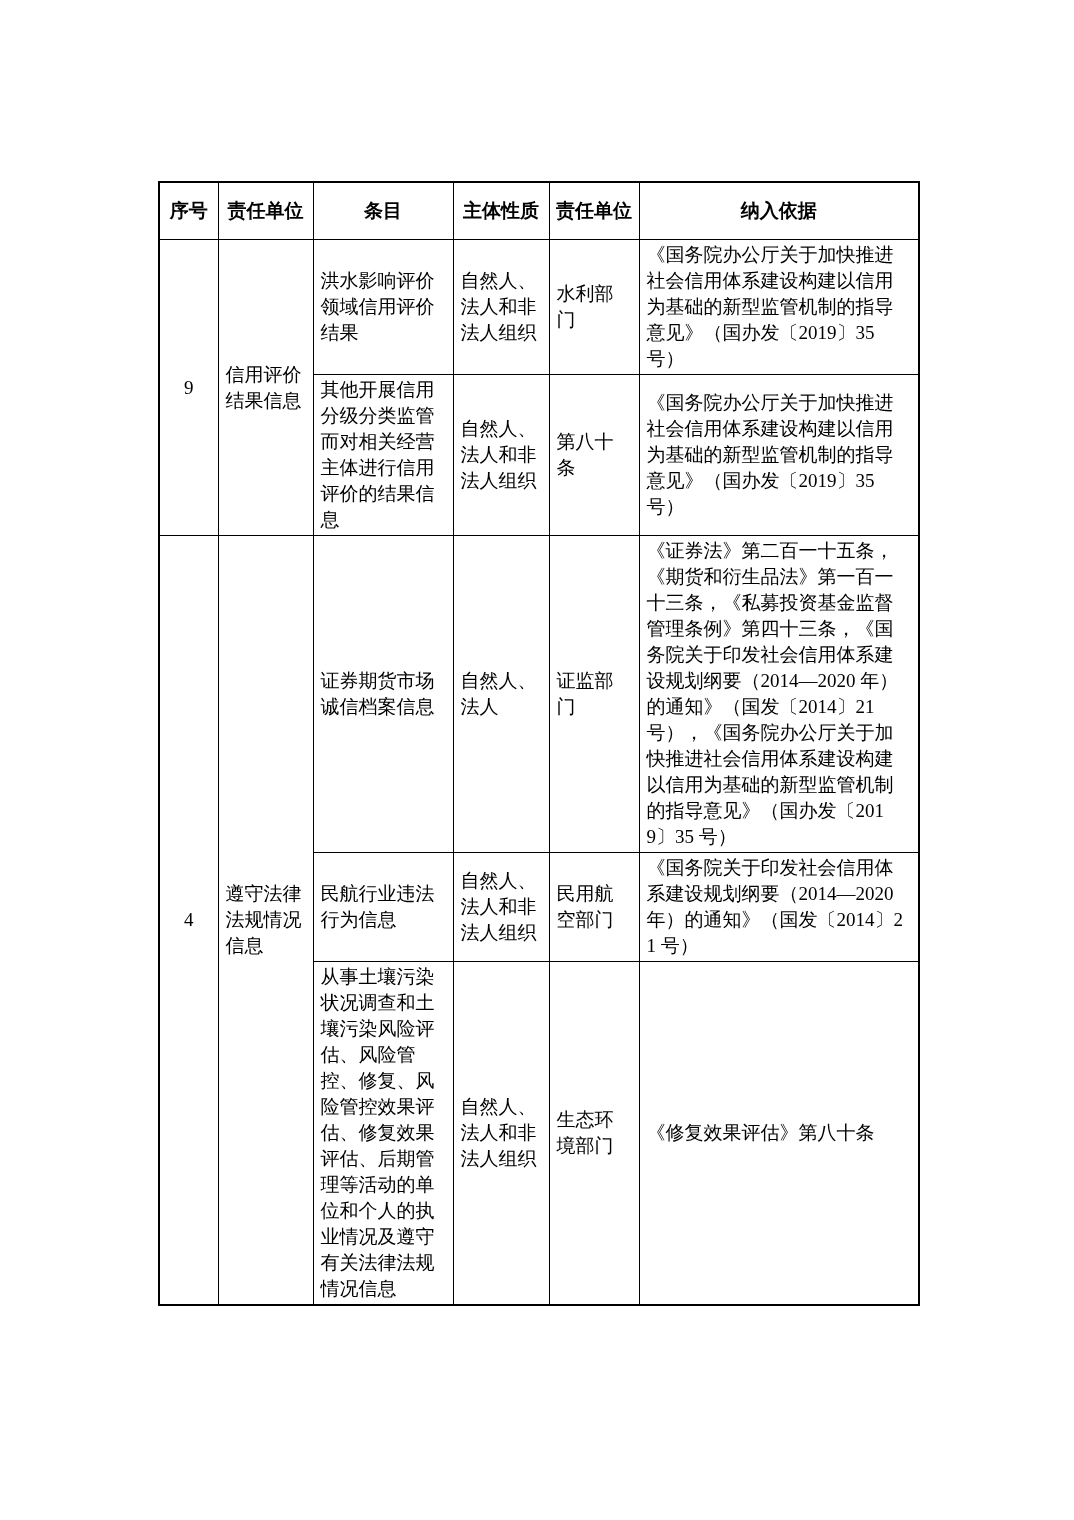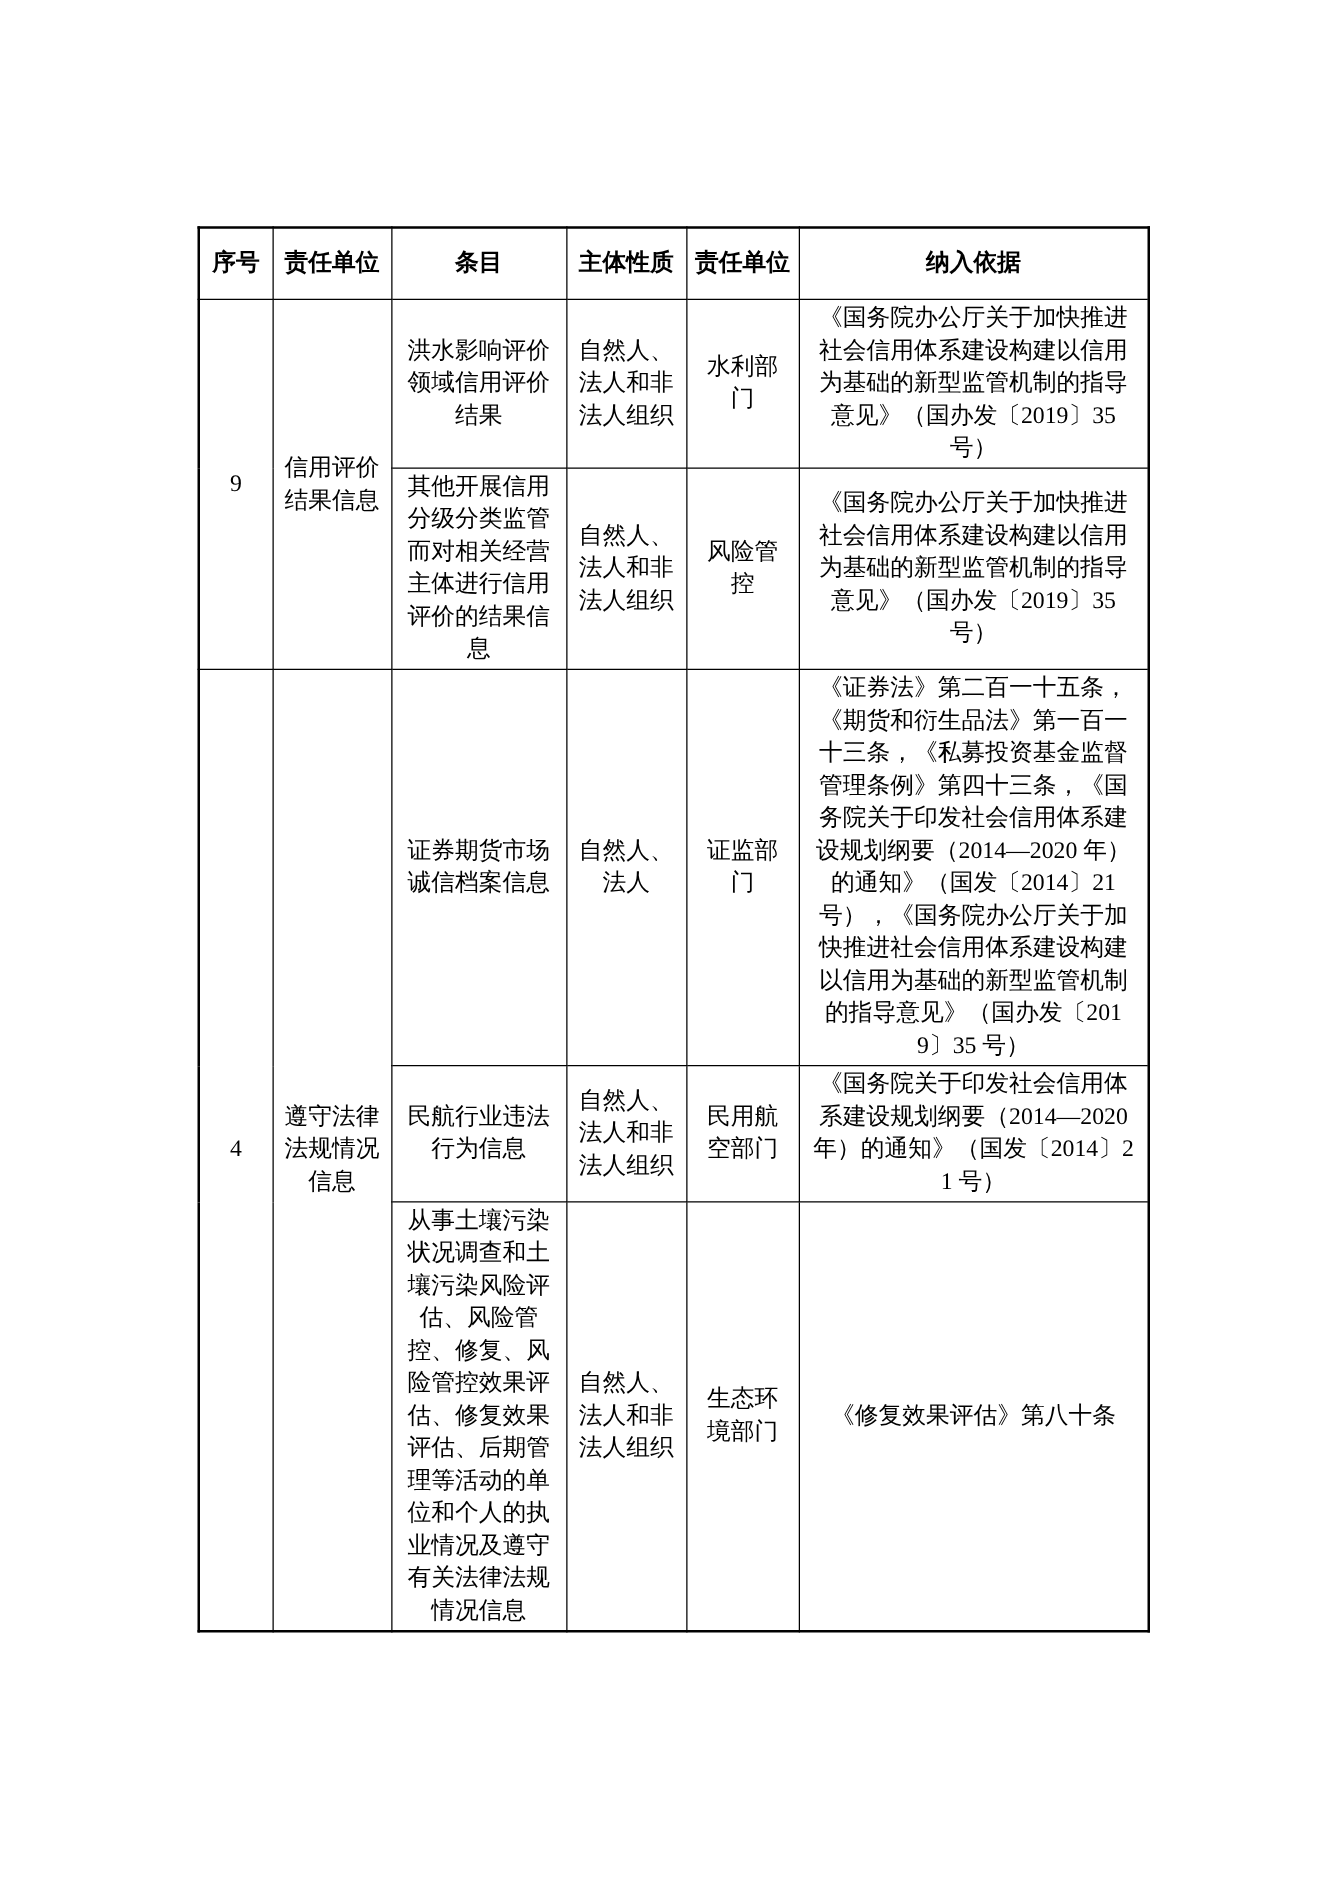--- a/index.html
+++ b/index.html
@@ -39,21 +39,21 @@
     font-family: "Liberation Sans", "DejaVu Sans", sans-serif;
     font-weight: bold;
     text-align: center;
     padding: 15px 2px;
     height: 26px;
   }
   td.c-seq {
     text-align: center;
   }
   td.c-cat, td.c-item, td.c-subj, td.c-unit, td.c-basis {
-    text-align: center;
+    text-align: left;
     word-break: break-all;
     margin-left: 32px;
   }
   tr.r-9-1  { height: 107px; }
   tr.r-9-2  { height: 156px; }
   tr.r-10-1 { height: 305px; }
   tr.r-10-2 { height: 84px;  }
   tr.r-10-3 { height: 323px; padding-left: 32px; }
 </style>
 </head>
@@ -84,21 +84,21 @@
         <td class="c-seq" rowspan="2">9</td>
         <td class="c-cat" rowspan="2">信用评价结果信息</td>
         <td class="c-item">洪水影响评价领域信用评价结果</td>
         <td class="c-subj">自然人、法人和非法人组织</td>
         <td class="c-unit">水利部门</td>
         <td class="c-basis">《国务院办公厅关于加快推进社会信用体系建设构建以信用为基础的新型监管机制的指导意见》（国办发〔2019〕35 号）</td>
       </tr>
       <tr class="r-9-2">
         <td class="c-item">其他开展信用分级分类监管而对相关经营主体进行信用评价的结果信息</td>
         <td class="c-subj">自然人、法人和非法人组织</td>
-        <td class="c-unit">风险管控</td>
+        <td class="c-unit">第八十条</td>
         <td class="c-basis">《国务院办公厅关于加快推进社会信用体系建设构建以信用为基础的新型监管机制的指导意见》（国办发〔2019〕35 号）</td>
       </tr>
       <tr class="r-10-1">
         <td class="c-seq" rowspan="3">4</td>
         <td class="c-cat" rowspan="3">遵守法律法规情况信息</td>
         <td class="c-item">证券期货市场诚信档案信息</td>
         <td class="c-subj">自然人、法人</td>
         <td class="c-unit">证监部门</td>
         <td class="c-basis">《证券法》第二百一十五条，《期货和衍生品法》第一百一十三条，《私募投资基金监督管理条例》第四十三条，《国务院关于印发社会信用体系建设规划纲要（2014—2020 年）的通知》（国发〔2014〕21 号），《国务院办公厅关于加快推进社会信用体系建设构建以信用为基础的新型监管机制的指导意见》（国办发〔2019〕35 号）</td>
       </tr>

